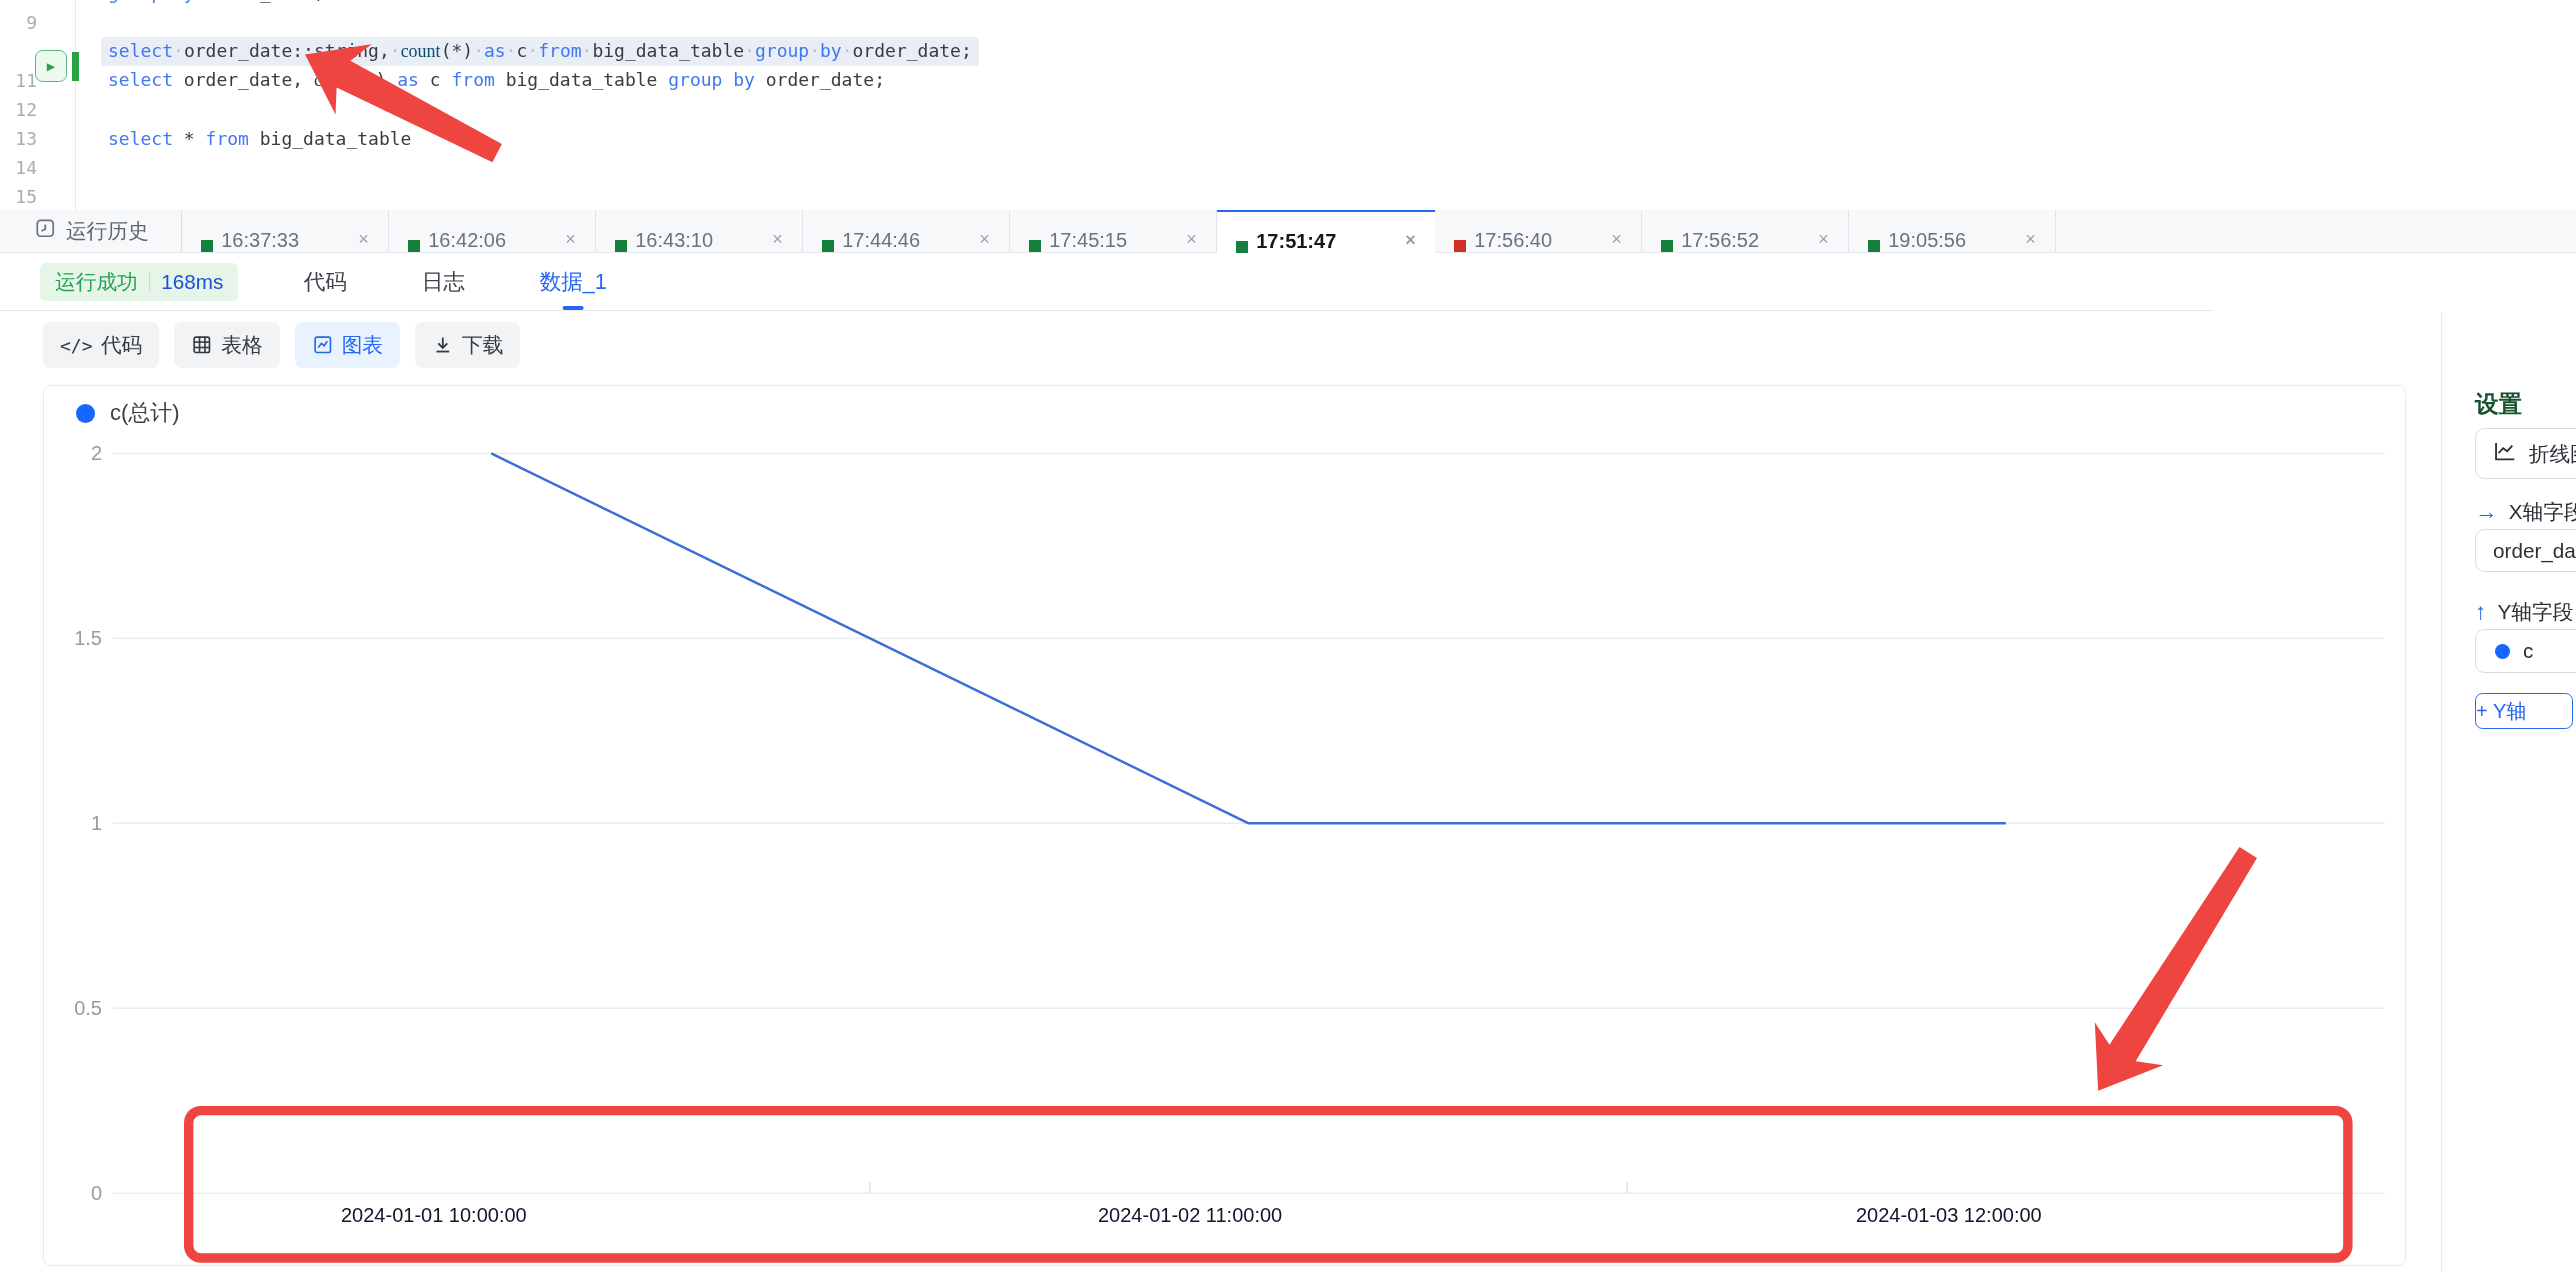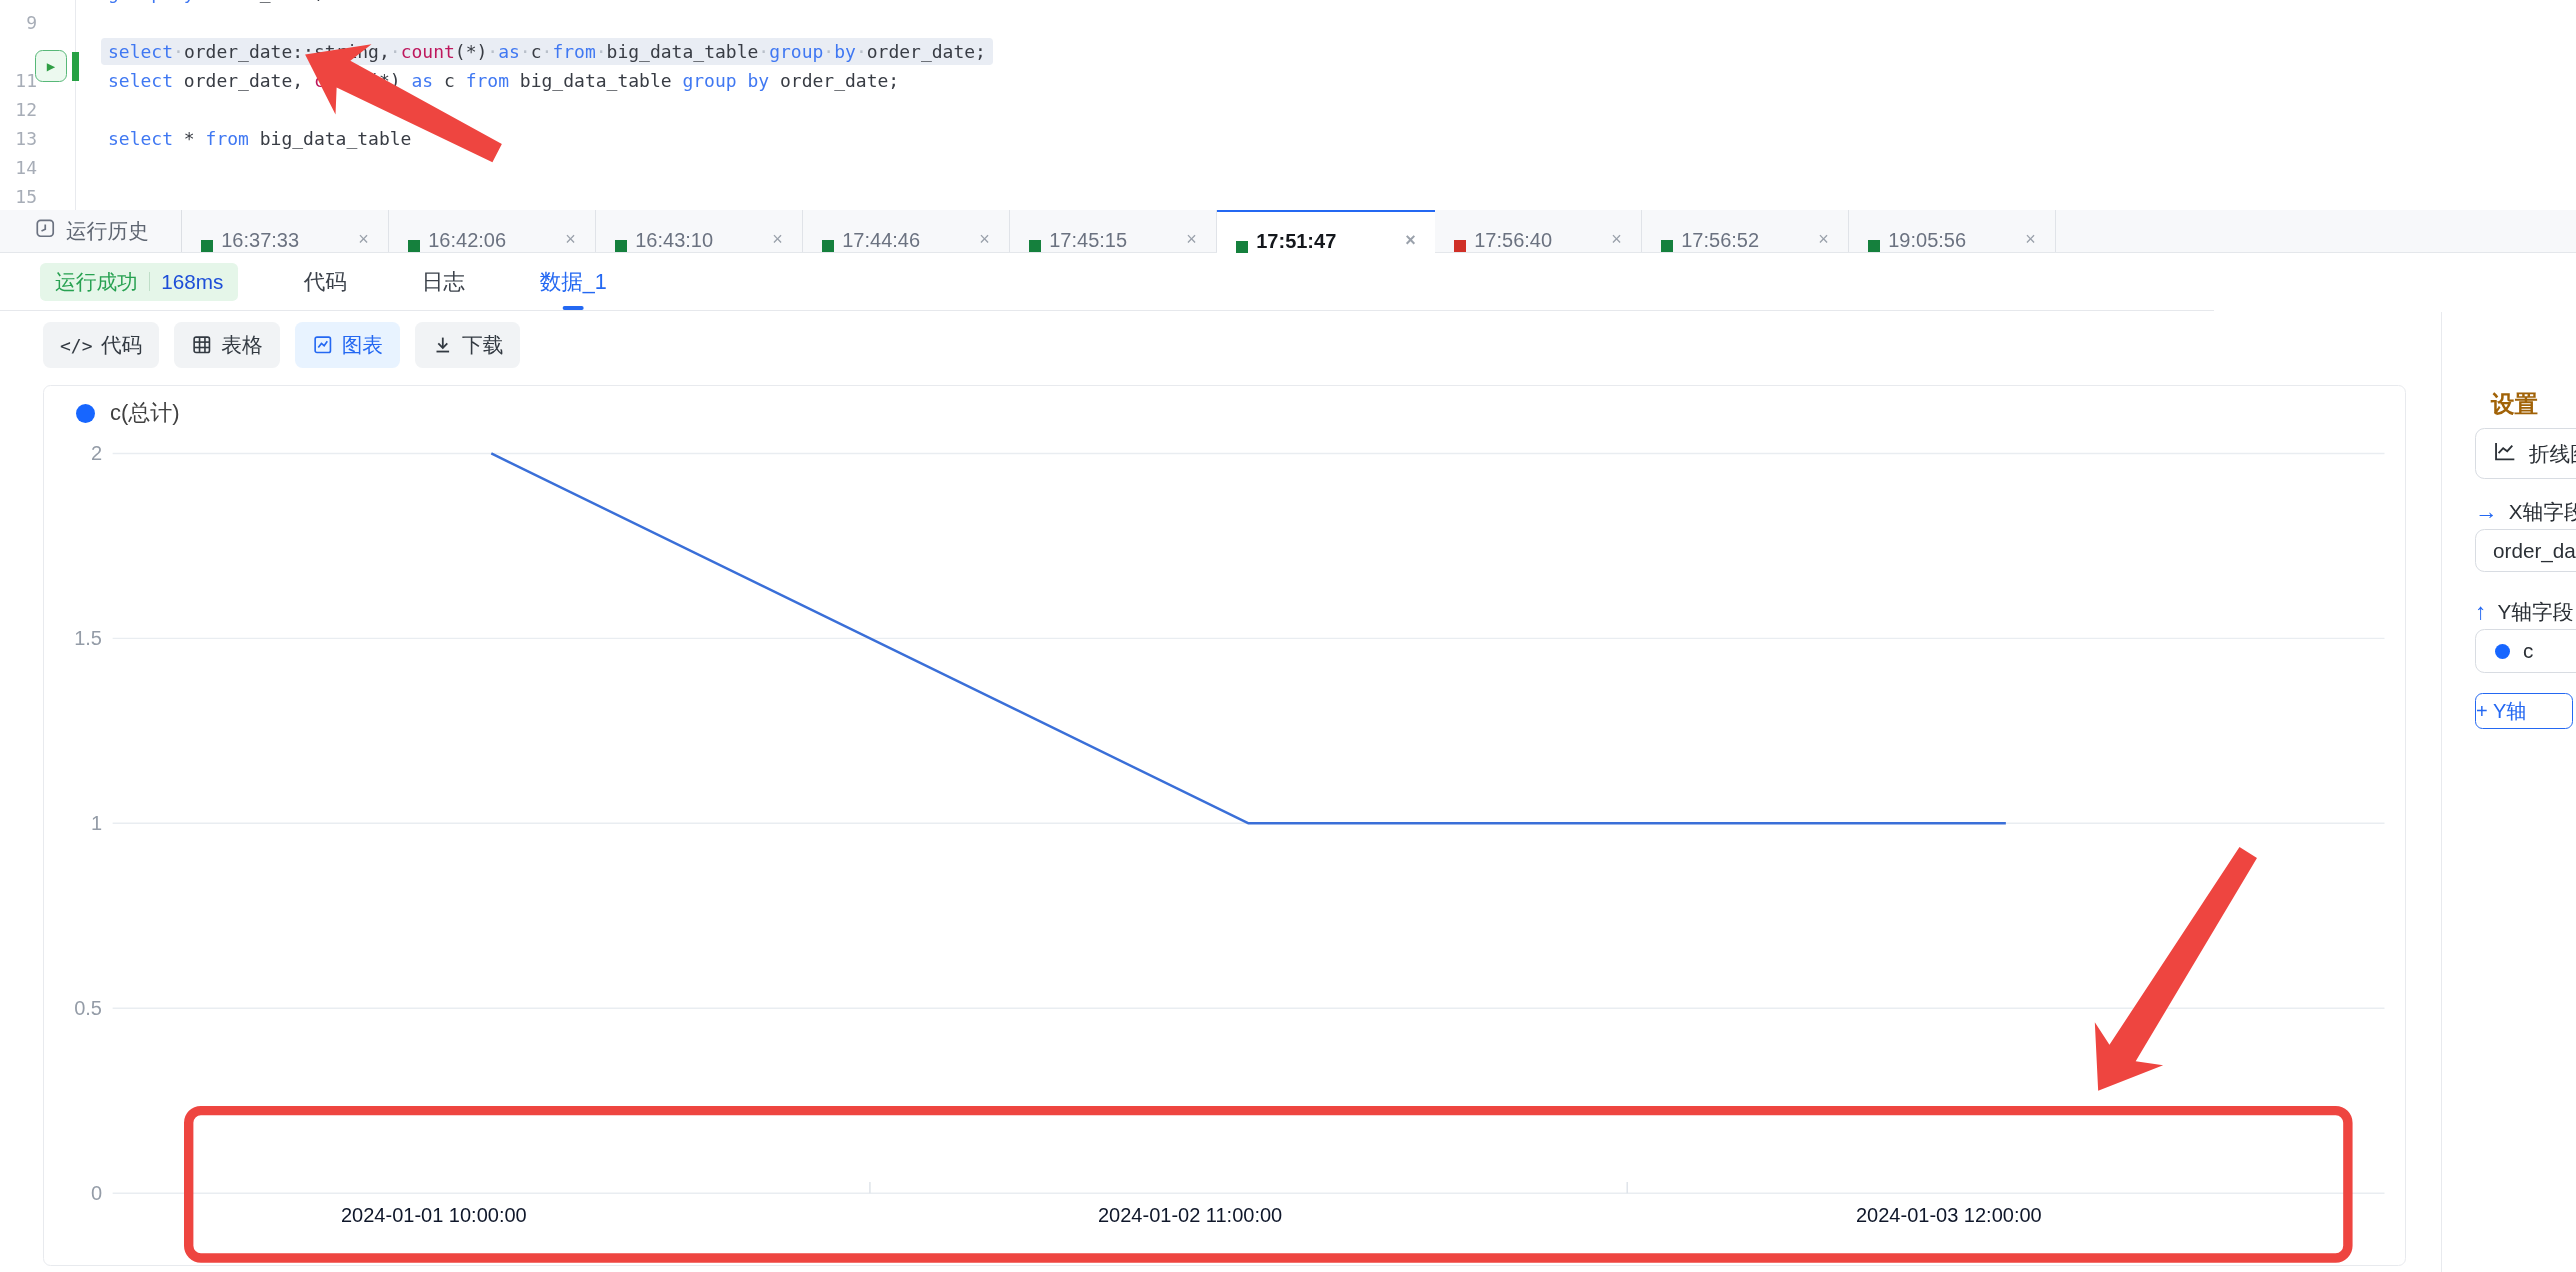--- a/index.html
+++ b/index.html
@@ -14,21 +14,21 @@
   #editor{position:absolute;left:0;top:0;width:2576px;height:210px;overflow:hidden;background:#fff;}
   #gutter-line{position:absolute;left:75px;top:0;width:0.9px;height:210px;background:#e8eaee;}
   .ed-row{position:absolute;left:0;height:29px;width:2576px;display:flex;align-items:center;}
   .gut{width:75px;flex:0 0 75px;text-align:right;padding-right:38px;color:#a7adb7;
        font-family:"DejaVu Sans Mono","Liberation Mono",monospace;font-size:18px;position:relative;}
   .code{flex:1;padding-left:33px;font-family:"DejaVu Sans Mono","Liberation Mono",monospace;
         font-size:18px;white-space:pre;color:#383c44;}
   .codewrap{display:inline-block;padding:2.8px 7.5px 3.8px 7.5px;margin-left:-7.5px;border-radius:3.8px;}
   .ed-row.active .codewrap{background:#e9edf4;}
   .tk-kw{color:#4078f2;}
-  .tk-fn{color:#be185d;}
+  .tk-fn{color:#0c4a6e;font-family:Liberation Serif, serif;}
   .tk-pl{color:#383c44;}
   .ws{color:#b9c0ca;}
   .green-bar{position:absolute;left:72px;top:0;width:6.6px;height:29px;background:#27a144;}
   .play-btn{position:absolute;left:35px;top:-1.9px;width:32px;height:32px;border:1.9px solid #57b878;
      border-radius:7.5px;background:#ecf9ef;display:flex;align-items:center;justify-content:center;
      color:#2f9e44;font-size:14px;line-height:1;cursor:pointer;}
 
   
   #history-bar{position:absolute;left:0;top:210px;width:2576px;height:43px;background:#f7f8fa;
       border-bottom:0.9px solid #e4e7eb;display:flex;align-items:stretch;}
@@ -72,21 +72,21 @@
   #legend{position:absolute;left:76px;top:398px;display:flex;align-items:center;gap:15px;}
   #legend .dot{width:19px;height:19px;border-radius:50%;background:#1766ff;}
   #legend .lt{font-size:22px;color:#404040;}
   #chart-svg{position:absolute;left:0;top:0;width:2576px;height:1273px;pointer-events:none;}
   .ylab{position:absolute;width:66px;text-align:right;color:#949ca7;font-size:20px;}
   .xlab{position:absolute;width:300px;text-align:left;color:#0f172a;font-size:20px;}
 
   
   #settings-divider{position:absolute;left:2441px;top:312px;width:0.9px;height:961px;background:#e8eaee;}
   #settings{position:absolute;left:2475px;top:312px;width:244px;height:961px;}
-  #settings-title{position:absolute;left:16px;top:76px;font-size:23.5px;font-weight:bold;color:#a16207;}
+  #settings-title{position:absolute;left:0;top:76px;font-size:23.5px;font-weight:bold;color:#14532d;}
   .sel-box{position:absolute;left:0;width:197px;height:51px;border:0.9px solid #d8dce2;border-radius:9.4px;
       display:flex;align-items:center;gap:11.3px;padding:0 17px;font-size:20.7px;color:#2b3036;background:#fff;cursor:pointer;}
   .fld-label{position:absolute;left:0;display:flex;align-items:center;gap:11.3px;font-size:20.7px;color:#2b3036;}
   .fld-label .ar{color:#2468f2;font-size:22.5px;}
   #yfield-list{position:absolute;left:0;top:317px;width:197px;}
   .yfield{height:44px;border:0.9px solid #d8dce2;border-radius:9.4px;display:flex;align-items:center;
       gap:13px;padding:0 19px;font-size:20.7px;color:#2b3036;background:#fff;cursor:pointer;}
   .yfield .dot{width:15px;height:15px;border-radius:50%;background:#1766ff;}
   #add-y-btn{position:absolute;left:0;top:381px;width:98px;height:36px;border:1.9px solid #2468f2;
       border-radius:7.5px;color:#2468f2;font-size:20px;display:flex;align-items:center;

